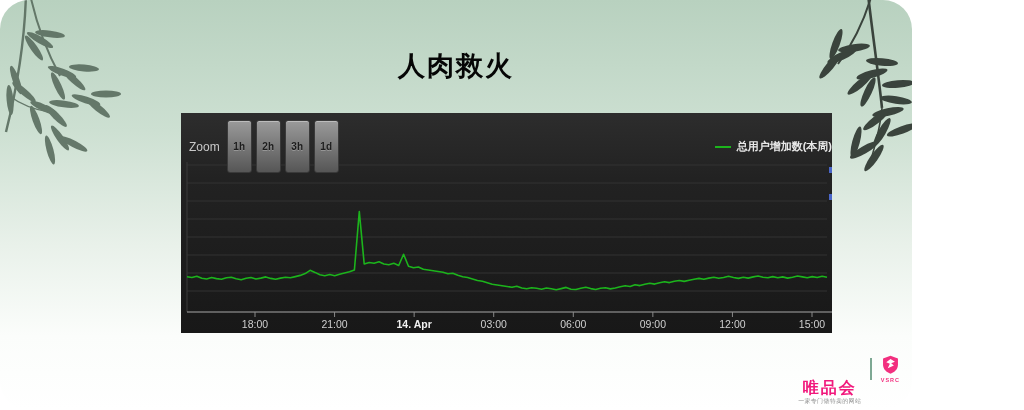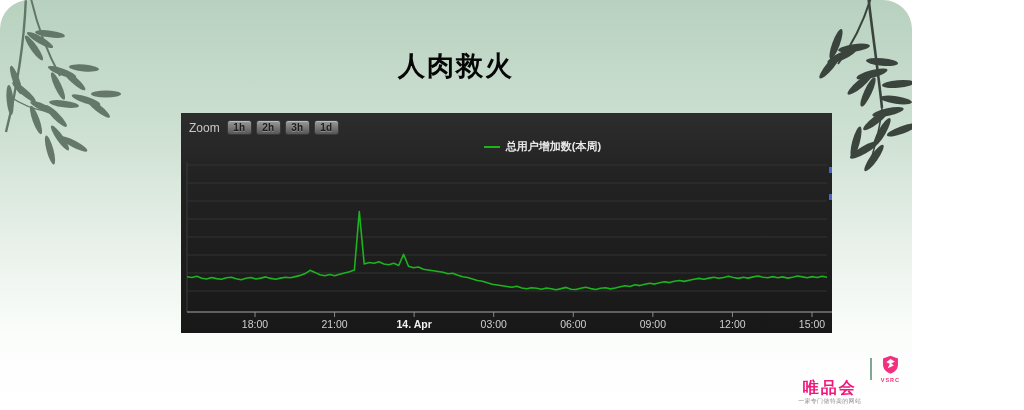--- a/index.html
+++ b/index.html
@@ -12,23 +12,23 @@
   h1.title{position:absolute;top:48px;left:0;width:100%;margin:0;text-align:center;
            font-size:27px;font-weight:bold;color:#050505;letter-spacing:2px;}
   
   .panel{position:absolute;left:181px;top:113px;width:651px;height:220px;
          background:linear-gradient(180deg,#2d2d2d 0%,#222222 30%,#181818 100%);}
   .panel svg.plot{position:absolute;left:0;top:0;}
   .toolbar{position:absolute;left:8px;top:7px;display:flex;align-items:center;z-index:3;}
   .zlabel{color:#c8c8c8;font-size:12px;margin-right:7px;}
   .zbtn{font-family:"Liberation Sans",sans-serif;font-size:10px;font-weight:bold;color:#1d1d1d;
         background:linear-gradient(180deg,#9a9a9a,#565656);border:1px solid #3a3a3a;border-radius:3px;
-        padding:1px 0;width:25px;margin-right:4px;cursor:pointer;
+        padding:20px 0;width:25px;margin-right:4px;cursor:pointer;
         text-shadow:0 1px 0 rgba(255,255,255,.25);box-shadow:inset 0 1px 0 rgba(255,255,255,.35);}
-  .legend{position:absolute;top:26px;left:0;width:100%;display:flex;justify-content:center;
+  .legend{position:absolute;top:26px;left:0;width:100%;display:flex;justify-content:flex-end;
           gap:26px;padding-left:72px;box-sizing:border-box;z-index:3;}
   .litem{display:flex;align-items:center;gap:6px;font-size:11px;font-weight:bold;color:#e9e9e9;cursor:pointer;}
   .litem .swatch{display:inline-block;width:16px;height:2px;}
   .litem.inactive{color:#6f6f6f;}
   
   .footer{position:absolute;right:12px;bottom:4px;display:flex;align-items:center;gap:9px;}
   .viplogo{text-align:center;}
   .vipname{font-size:16px;font-weight:bold;color:#f1187c;letter-spacing:2px;line-height:17px;margin-top:47px;}
   .vipslogan{font-size:6px;color:#8f8f8f;letter-spacing:0.3px;margin-top:1px;white-space:nowrap;}
   .sep{width:1.5px;height:22px;background:#7da893;}

